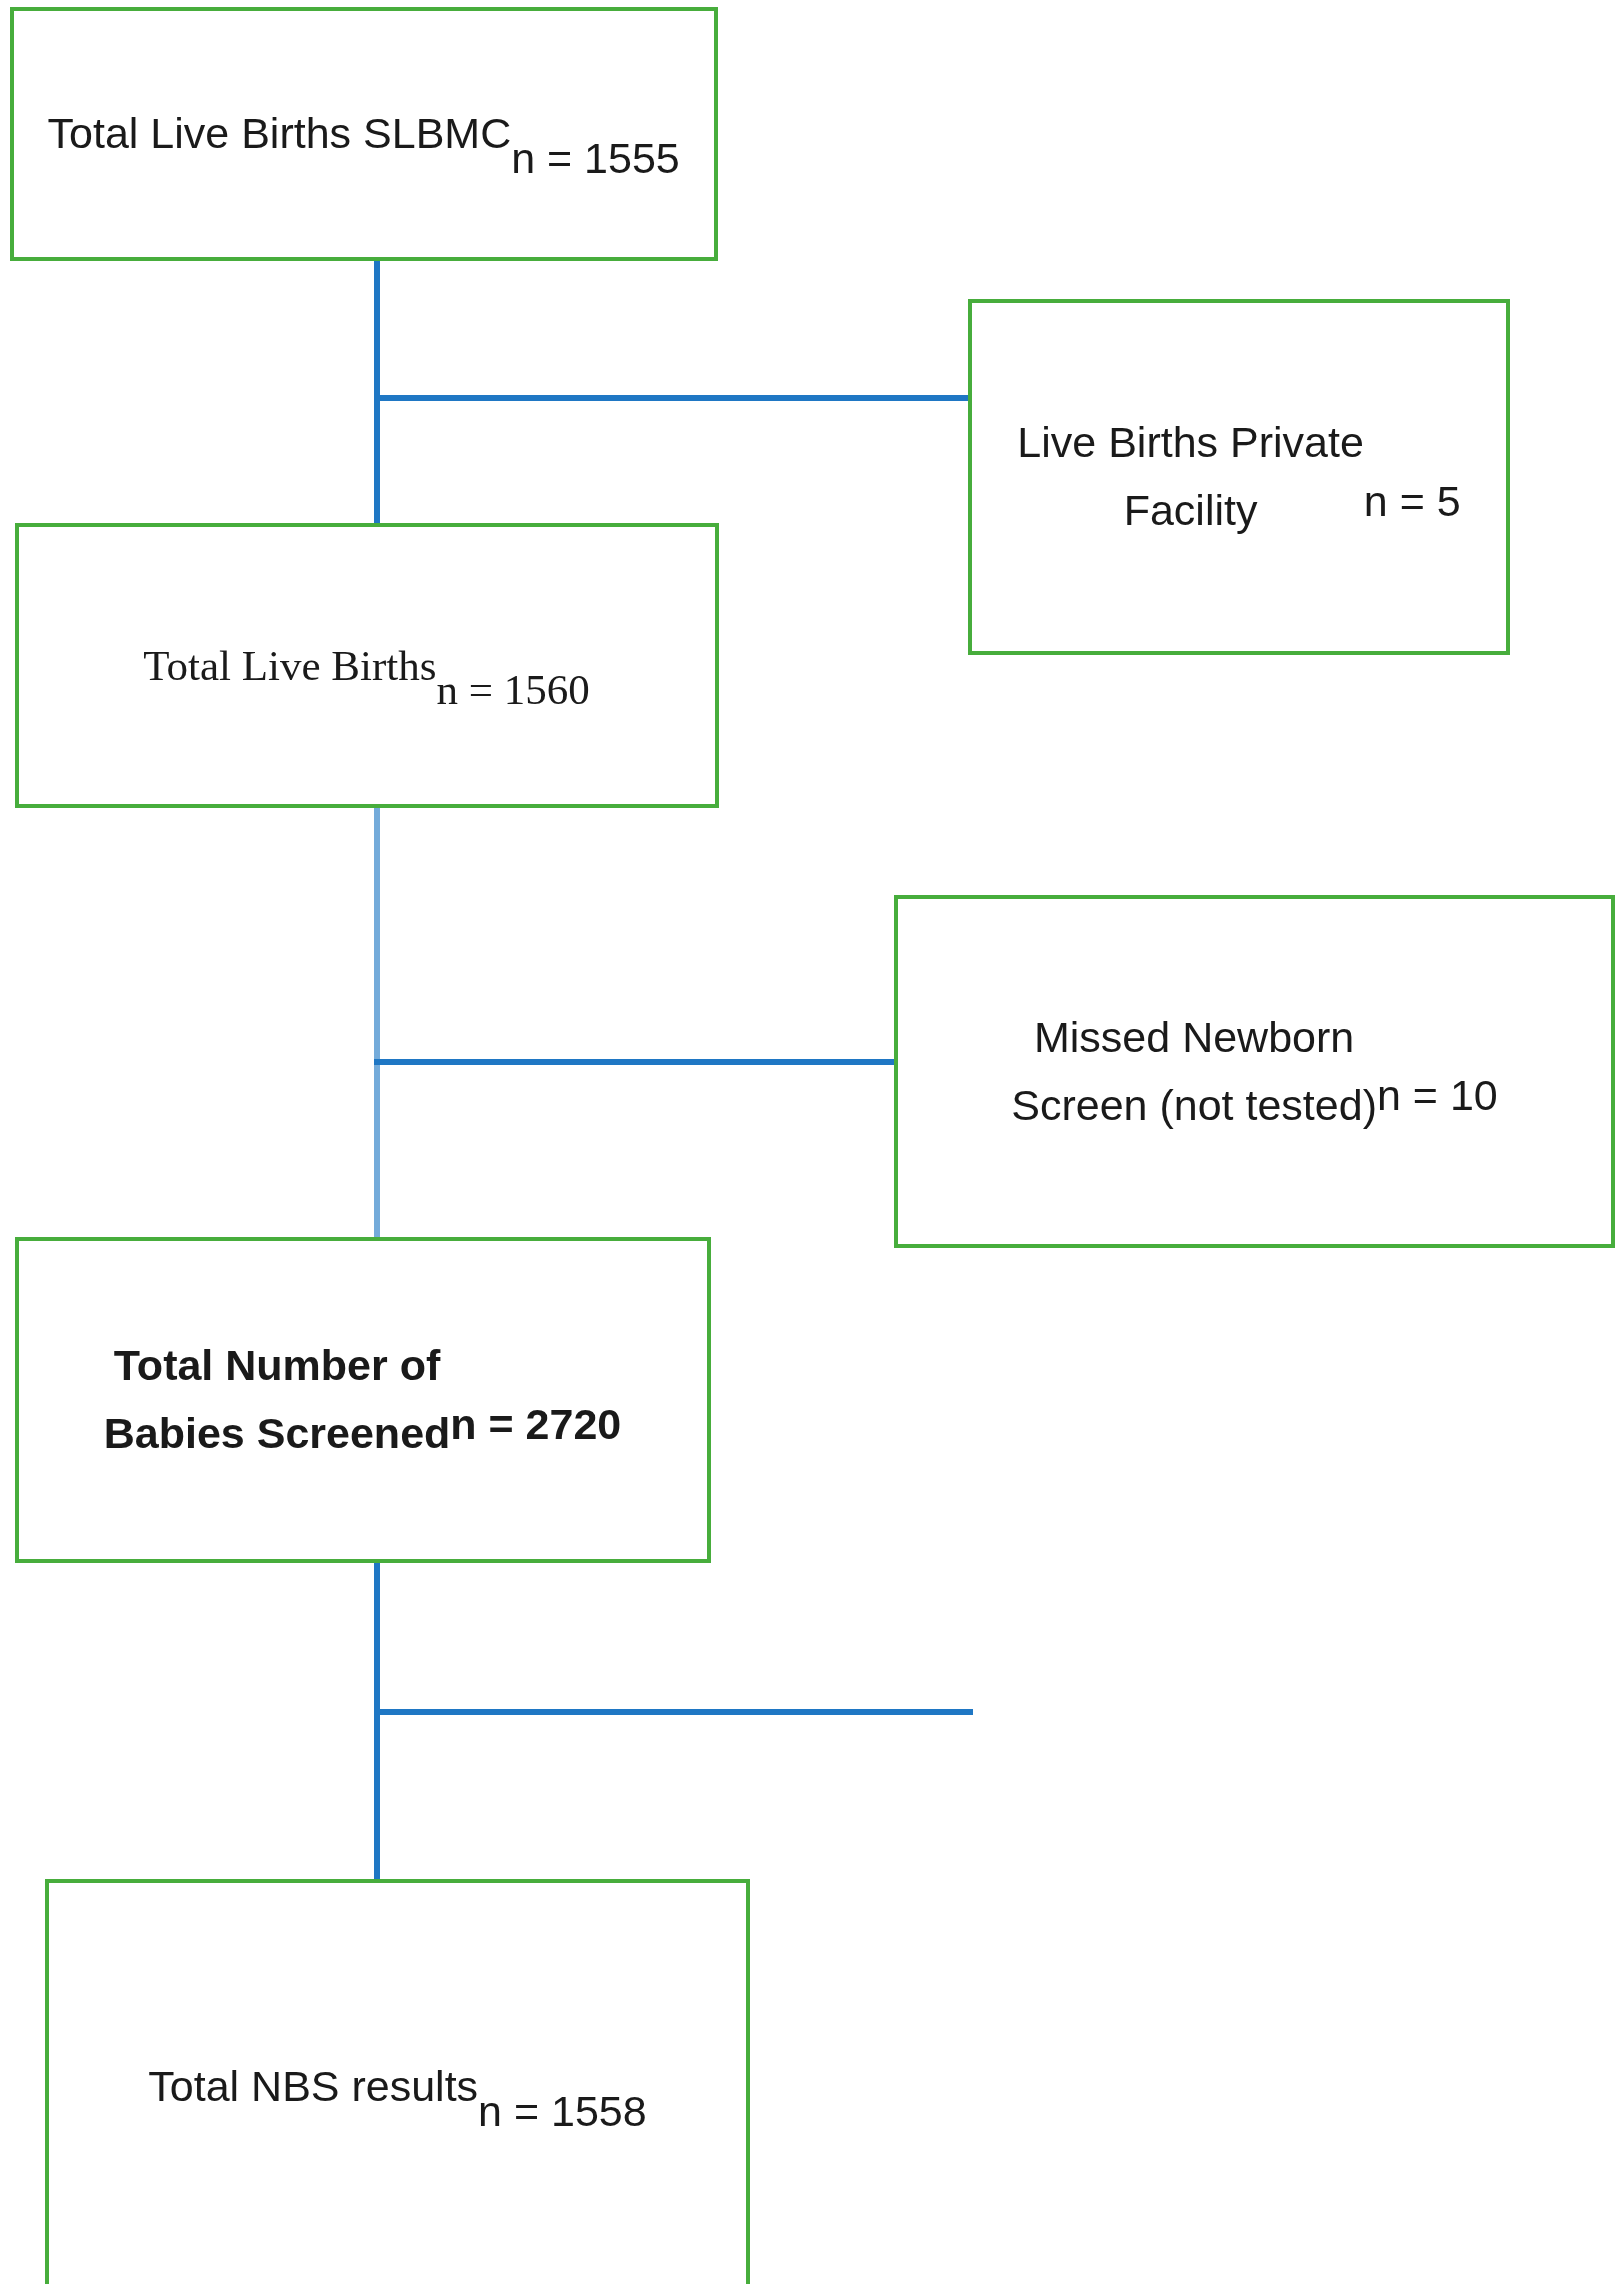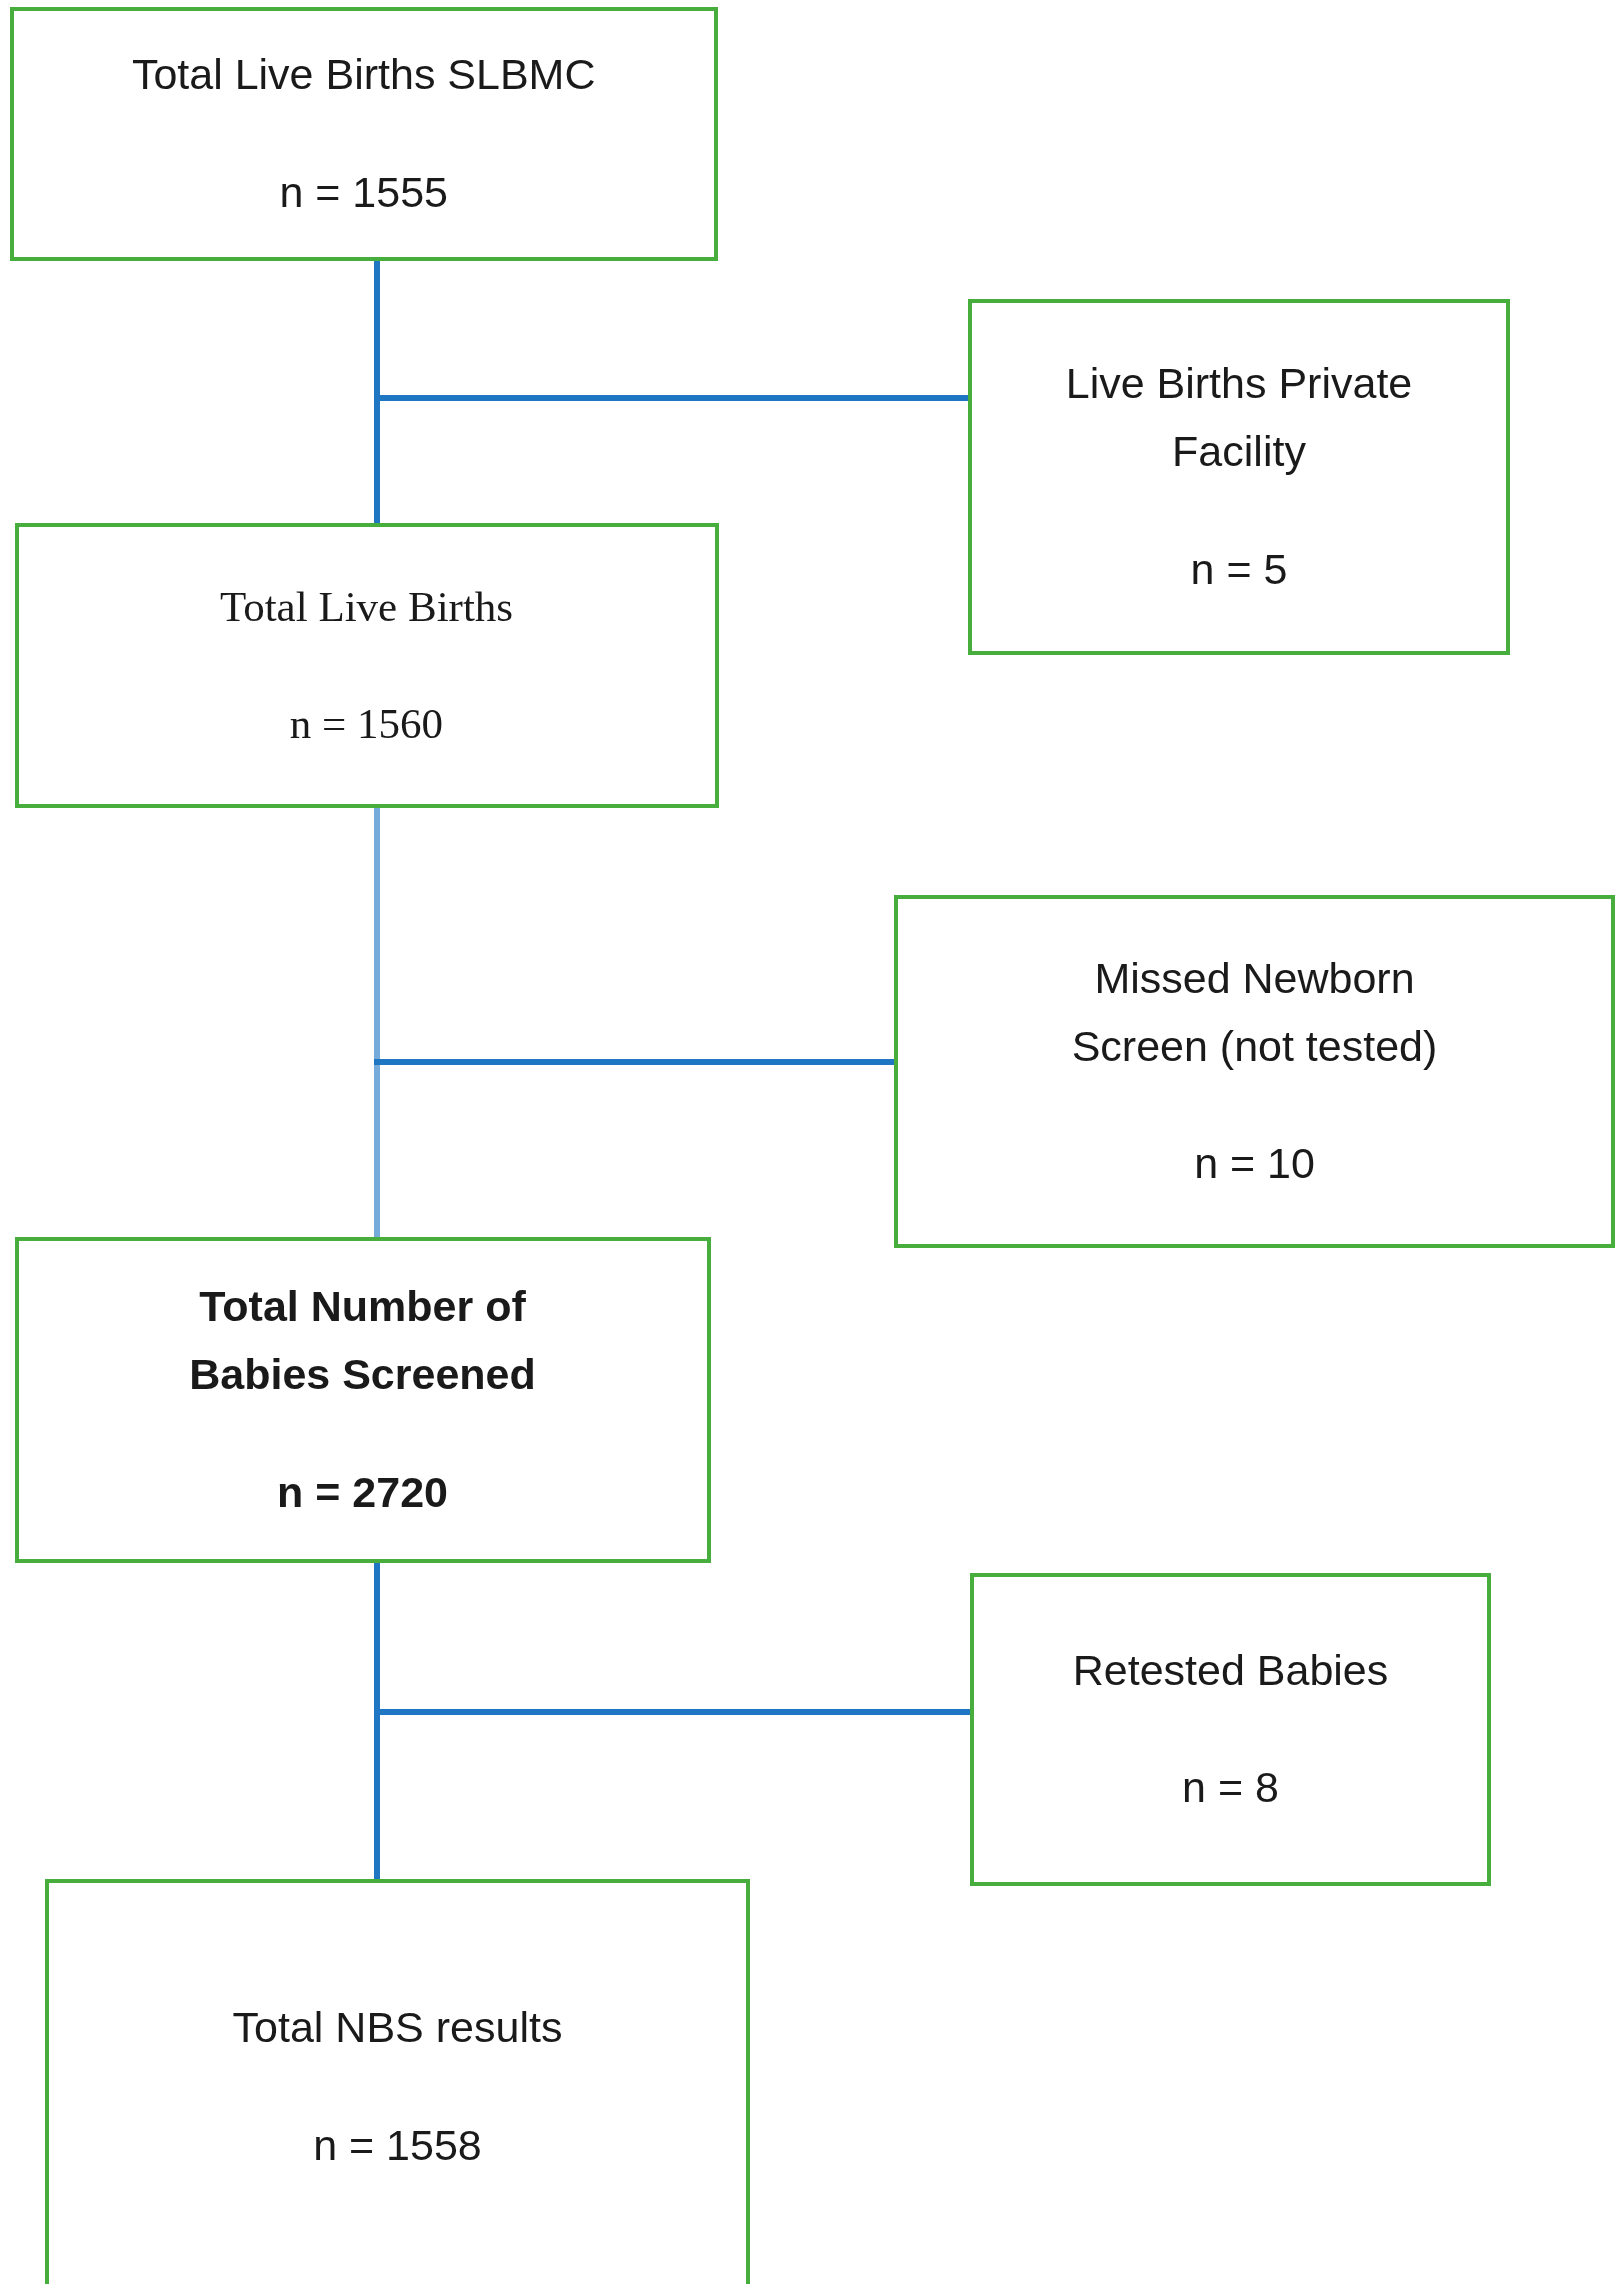--- a/index.html
+++ b/index.html
@@ -15,21 +15,21 @@
     background: #ffffff;
     overflow: hidden;
     font-family: "Liberation Sans", sans-serif;
   }
   .node {
     position: absolute;
     box-sizing: border-box;
     border: 4.8px solid #47ad3c;
     background: #ffffff;
     display: flex;
-    flex-direction: column;
+    flex-direction: row;
     align-items: center;
     justify-content: center;
     text-align: center;
     color: #1a1a1a;
     font-size: 43px;
     line-height: 1.58;
     font-weight: 400;
     padding: 0 18px;
     z-index: 3;
   }
@@ -88,24 +88,20 @@
 Screen (not tested)</span>
     <span class="count">n = 10</span>
   </div>
 
   <div class="node" style="left:14.5px; top:1237px; width:696px; height:326px;font-weight:bold;">
     <span class="title">Total Number of
 Babies Screened</span>
     <span class="count">n = 2720</span>
   </div>
 
-  <div class="node" style="left:970px; top:1573px; width:521px; height:313px;">
-    <span class="title">Retested Babies</span>
-    <span class="count">n = 8</span>
-  </div>
 
   <div class="node" style="left:45px; top:1879px; width:705px; height:416px;">
     <span class="title">Total NBS results</span>
     <span class="count">n = 1558</span>
   </div>
 
 </div>
 
 
 </body></html>

